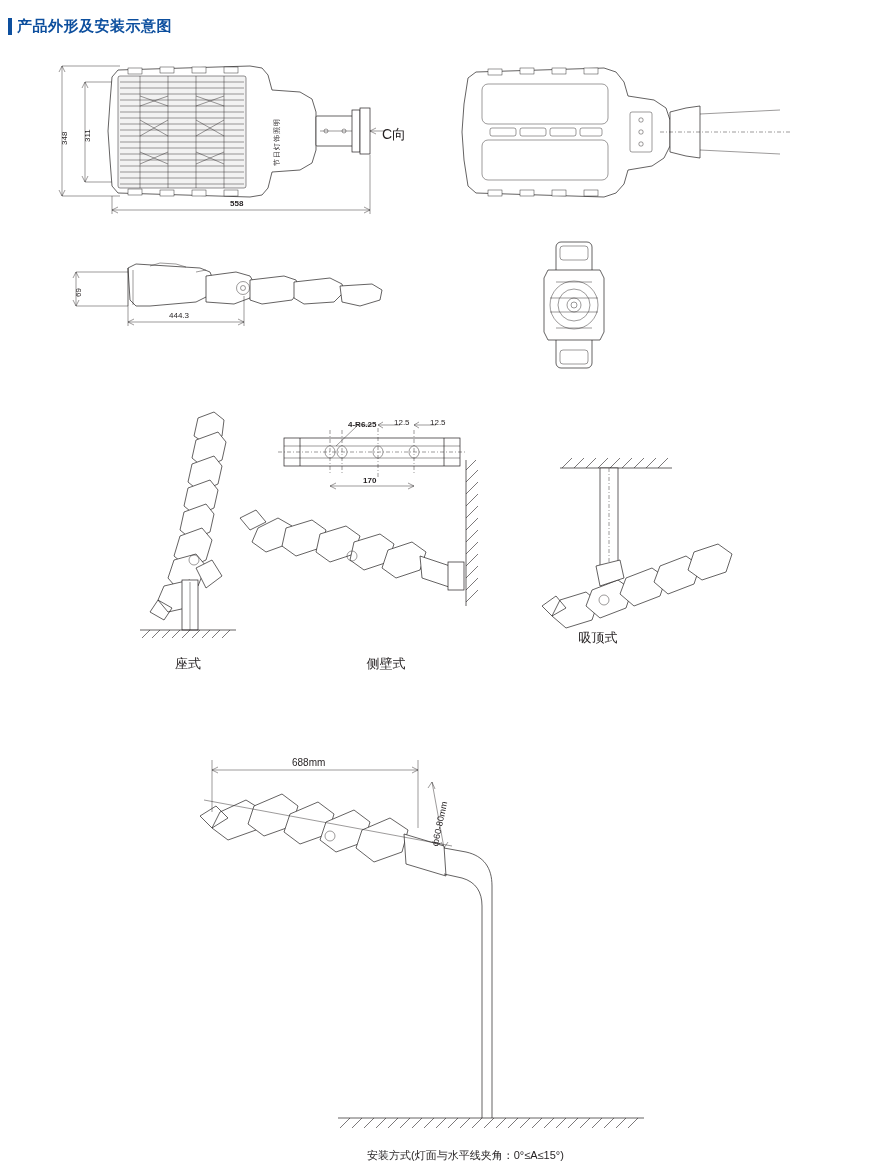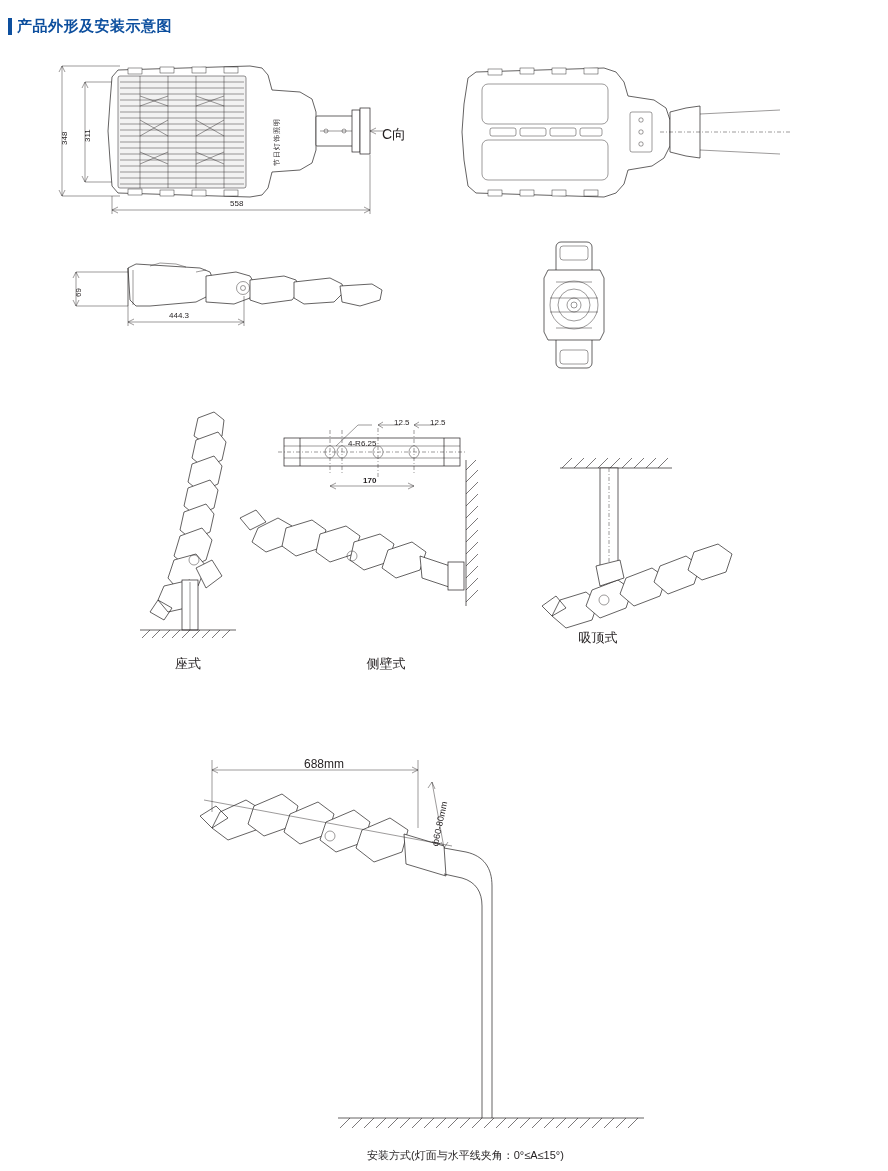--- a/index.html
+++ b/index.html
@@ -430,34 +430,34 @@
         <line x1="616" y1="1128" x2="626" y2="1118"></line>
         <line x1="628" y1="1128" x2="638" y2="1118"></line>
       </g>
 
       <line class="ln-thin" x1="204" y1="800" x2="452" y2="846"></line>
     </g>
   </svg>
 
   <div class="dimtext vert" style="left:60px; top:145px;">348</div>
   <div class="dimtext vert" style="left:83px; top:142px;">311</div>
-  <div class="dimtext" style="left:230px; top:199px;">558</div>
+  <div class="dimtext" style="left:230px; top:199px;font-weight:bold;">558</div>
   <div class="dimtext" style="left:382px; top:126px; font-size:14px;">C向</div>
   <div class="dimtext vert" style="left:272px; top:166px; font-size:7px; letter-spacing:1px;">节日灯饰照明</div>
 
   <div class="dimtext vert" style="left:74px; top:297px;">69</div>
   <div class="dimtext" style="left:169px; top:311px;">444.3</div>
 
-  <div class="dimtext" style="left:348px; top:439px;">4-R6.25</div>
+  <div class="dimtext" style="left:348px; top:420px;font-weight:bold;">4-R6.25</div>
   <div class="dimtext" style="left:394px; top:418px;">12.5</div>
   <div class="dimtext" style="left:430px; top:418px;">12.5</div>
   <div class="dimtext" style="left:363px; top:476px; font-weight:bold;">170</div>
 
   <div class="caption" style="left:148px; top:655px; width:80px;">座式</div>
   <div class="caption" style="left:346px; top:655px; width:80px;">侧壁式</div>
   <div class="caption" style="left:558px; top:629px; width:80px;">吸顶式</div>
 
-  <div class="dimtext" style="left:304px; top:757px; font-size:12px;">688mm</div>
+  <div class="dimtext" style="left:292px; top:757px; font-size:10px;">688mm</div>
   <div class="dimtext" style="left:430px; top:845px; font-size:9px; transform:rotate(-78deg); transform-origin:left top;">ф60-80mm</div>
 
   <div class="footnote" style="left:367px; top:1148px;">安装方式(灯面与水平线夹角：0°≤A≤15°)</div>
 
 </div>
 
 </body></html>

